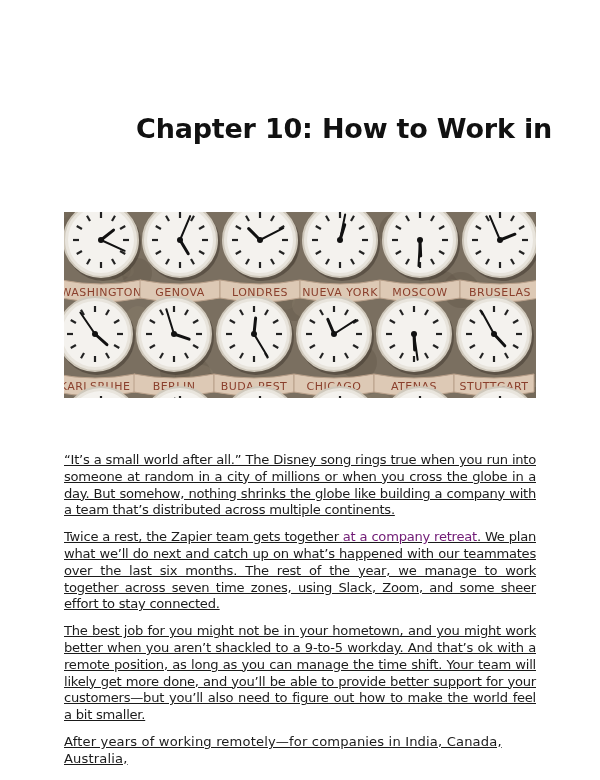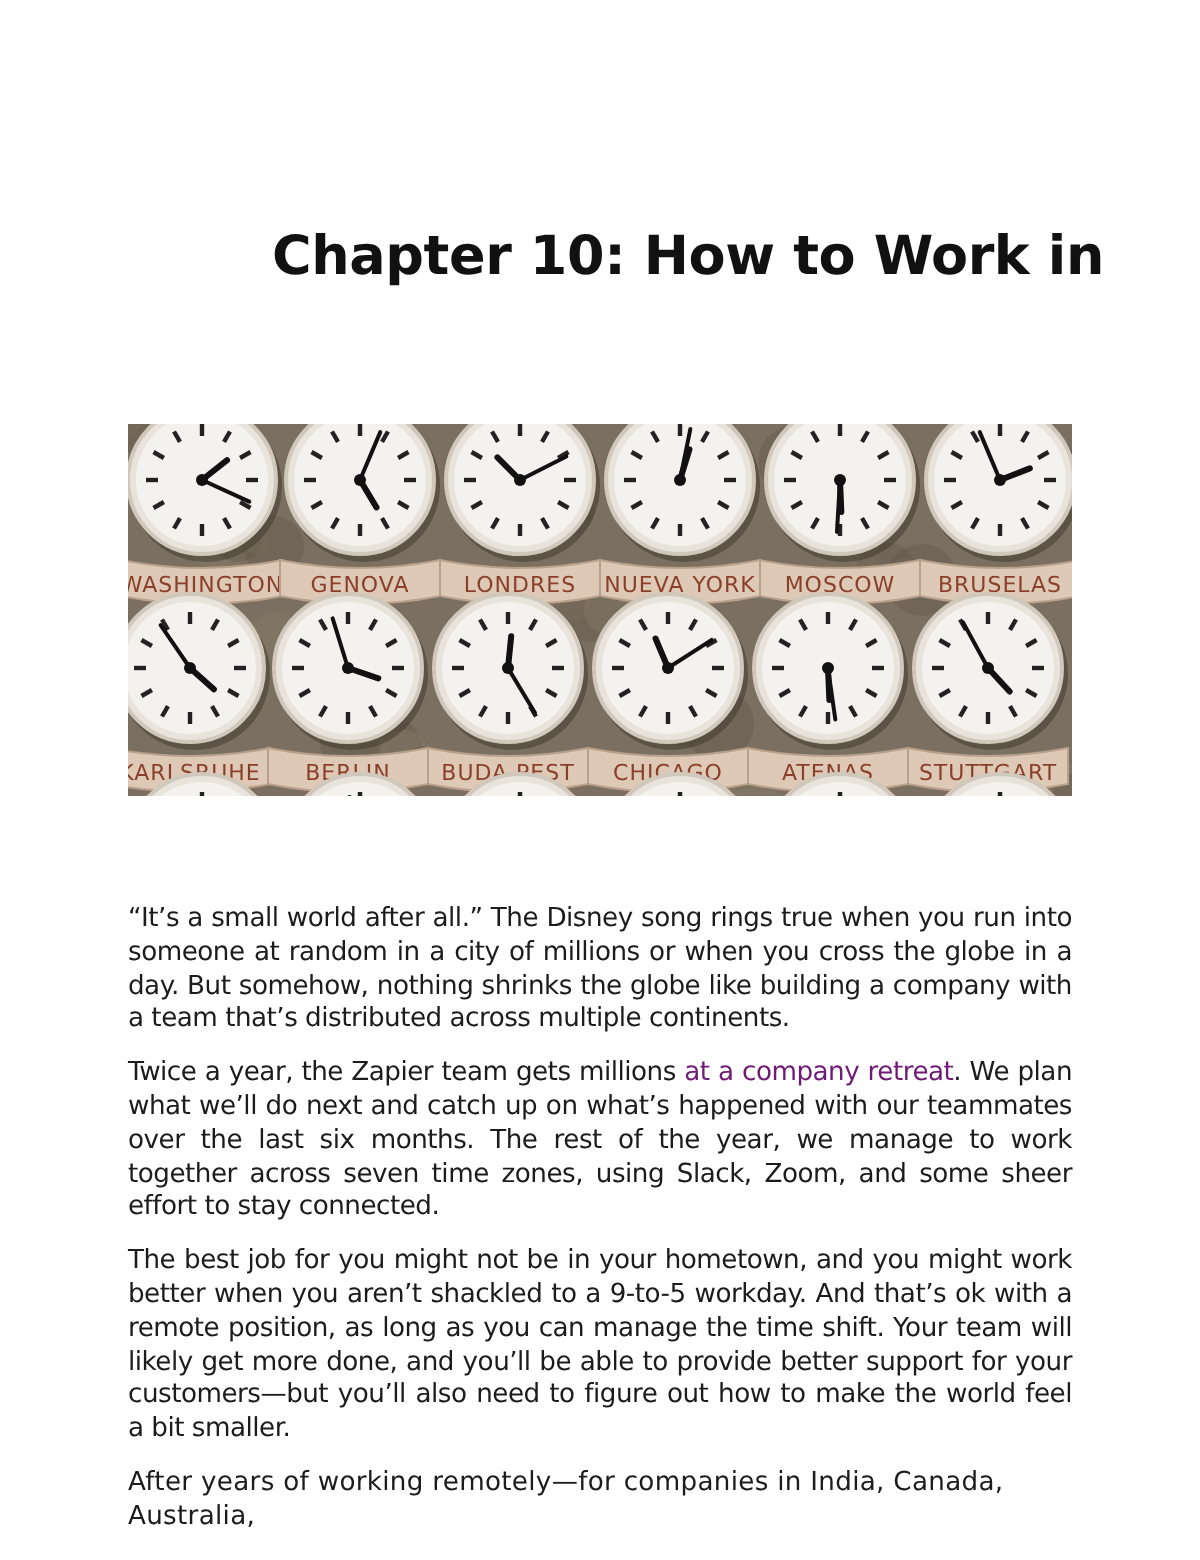--- a/index.html
+++ b/index.html
@@ -4,21 +4,21 @@
 <style>
   html, body { margin:0; padding:0; background:#ffffff; }
   body { width:600px; height:780px; position:relative; overflow:hidden;
          font-family:"DejaVu Sans", sans-serif; color:#1a1a1a; }
   .title { position:absolute; left:0; top:112px; width:600px; text-align:center;
            font-family:"DejaVu Sans", sans-serif; font-weight:bold; font-size:27px;
            line-height:34px; color:#111; letter-spacing:-0.2px;padding-left:44px; }
   .photo { position:absolute; left:64px; top:212px; width:472px; height:186px;
            background:#6f6658; overflow:hidden; }
   .photo svg { display:block; }
-  .body-text { position:absolute; left:64px; top:452px; width:472px; }
+  .body-text { position:absolute; left:64px; top:452px; width:472px;text-decoration:underline; }
   .para { margin:0 0 10px 0; font-size:13.1px; line-height:16.8px; text-align:justify;
           color:#1c1c1c; letter-spacing:-0.25px; }
   .link { color:#701a75; }
 </style>
 </head>
 <body>
 
 <div class="title">
   <div>Chapter 10: How to Work in</div>
 </div>
@@ -492,16 +492,16 @@
         <line x1="422" y1="187.75128869403574" x2="425" y2="192.94744111674237" stroke="#222" stroke-width="2.2"></line>
         <line x1="436" y1="212" x2="446.30748299580307" y2="199.7625250034482" stroke="#111" stroke-width="3" stroke-linecap="round"></line>
         <line x1="436" y1="212" x2="461.052512820847" y2="205.04503045576072" stroke="#111" stroke-width="2" stroke-linecap="round"></line>
         <circle cx="436" cy="212" r="3" fill="#111"></circle>
       </g>
     </svg>
 </div>
 
 <div class="body-text">
   <p class="para">“It’s a small world after all.” The Disney song rings true when you run into someone at random in a city of millions or when you cross the globe in a day. But somehow, nothing shrinks the globe like building a company with a team that’s distributed across multiple continents.</p>
-  <p class="para"><span>Twice a year, the Zapier team gets millions </span><a class="link">at a company retreat</a><span>. We plan what we’ll do next and catch up on what’s happened with our teammates over the last six months. The rest of the year, we manage to work together across seven time zones, using Slack, Zoom, and some sheer effort to stay connected.</span></p>
+  <p class="para"><span>Twice a rest, the Zapier team gets together </span><a class="link">at a company retreat</a><span>. We plan what we’ll do next and catch up on what’s happened with our teammates over the last six months. The rest of the year, we manage to work together across seven time zones, using Slack, Zoom, and some sheer effort to stay connected.</span></p>
   <p class="para">The best job for you might not be in your hometown, and you might work better when you aren’t shackled to a 9-to-5 workday. And that’s ok with a remote position, as long as you can manage the time shift. Your team will likely get more done, and you’ll be able to provide better support for your customers—but you’ll also need to figure out how to make the world feel a bit smaller.</p>
   <p class="para" style="text-align:left;letter-spacing:0.15px;">After years of working remotely—for companies in India, Canada, Australia,</p>
 </div>
 
 </body></html>

